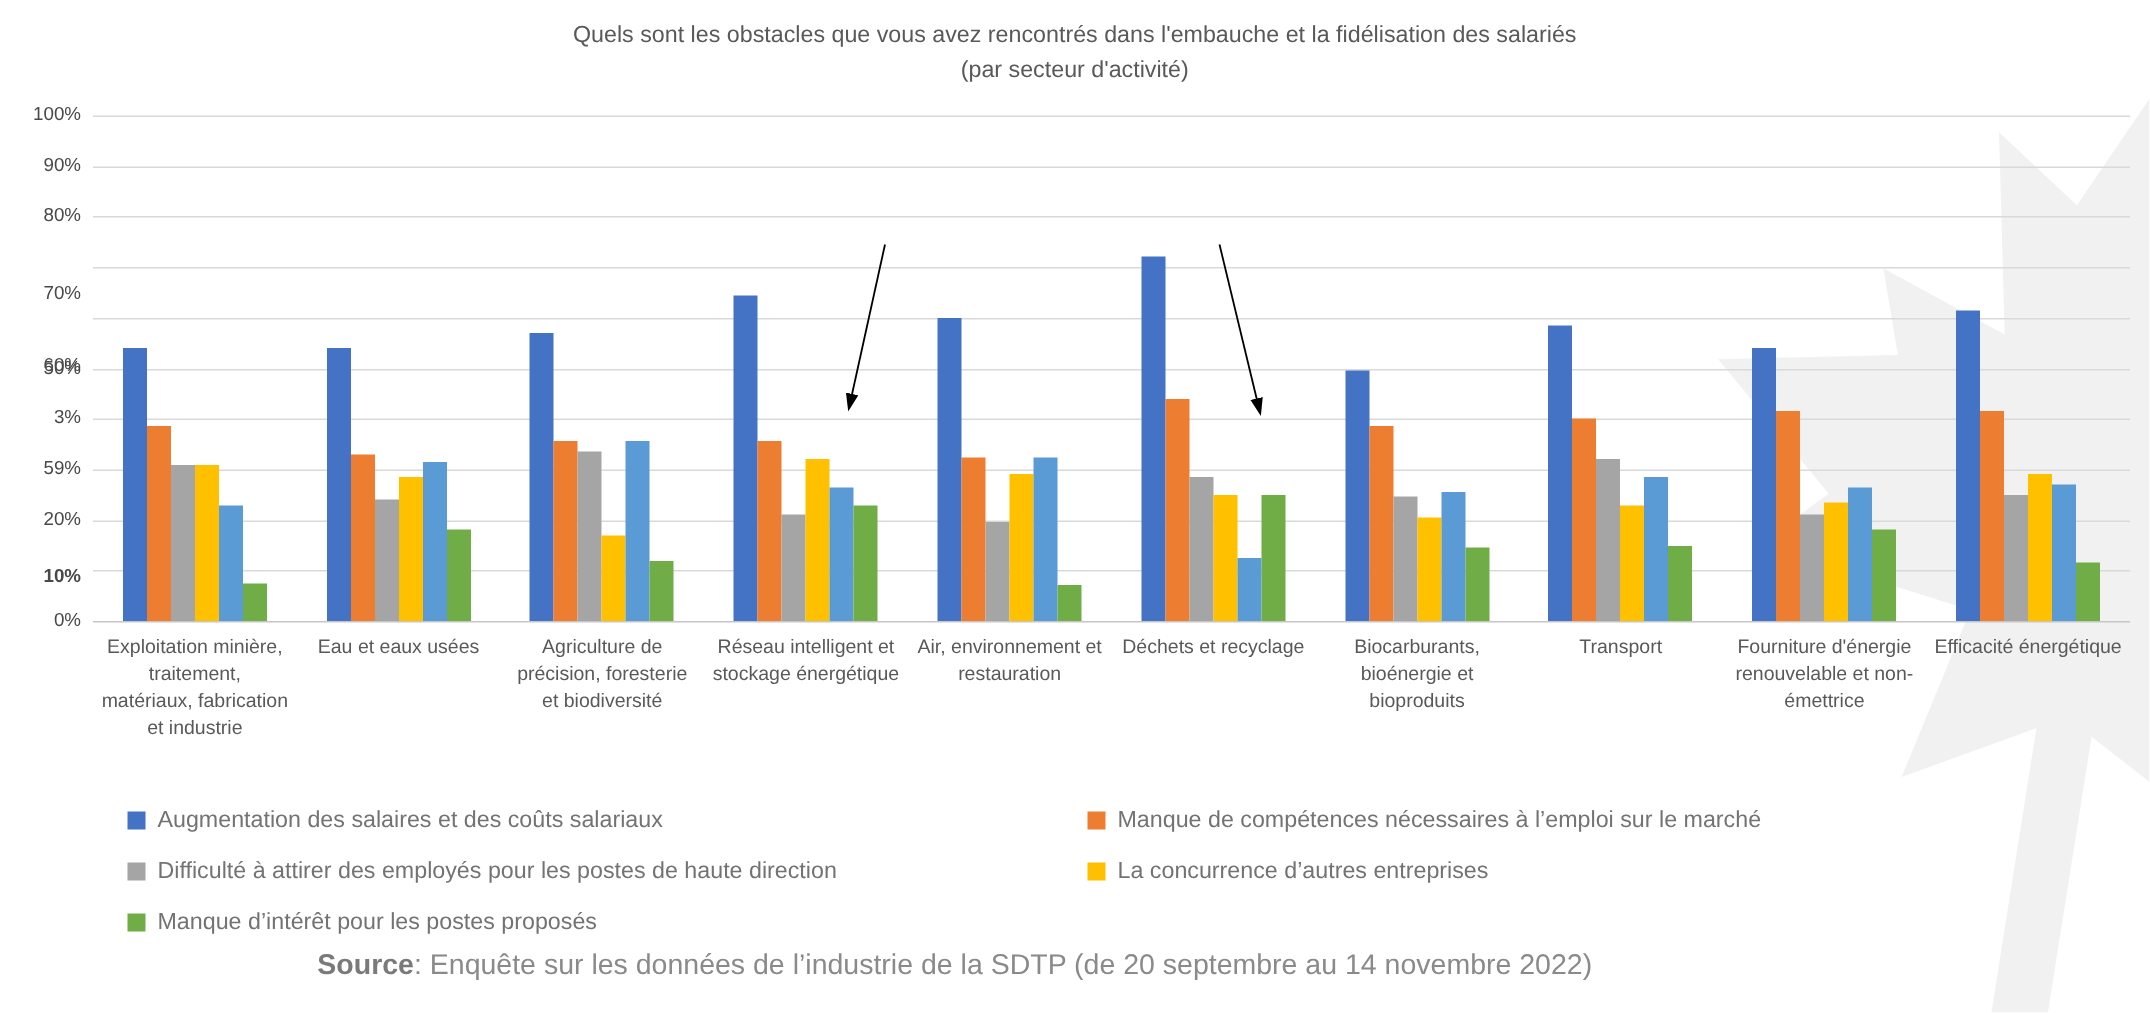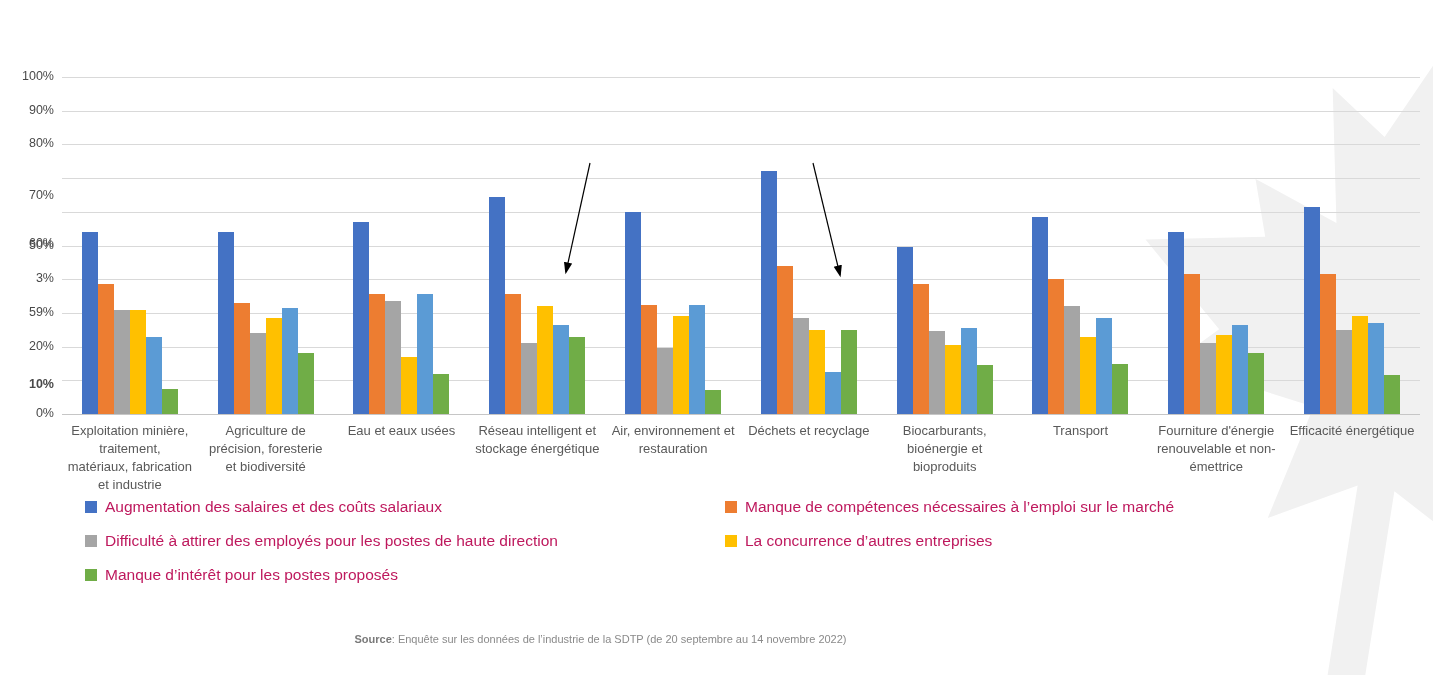--- a/index.html
+++ b/index.html
@@ -24,39 +24,43 @@
   
   #cat-row{position:absolute;left:62px;top:422px;width:1358px;display:flex;z-index:2;}
   .cat-cell{flex:1;text-align:center;font-size:13px;line-height:18px;color:#595959;white-space:pre;}
   
   .annotation{position:absolute;left:442px;top:63px;width:464px;min-height:73px;z-index:6;
               background:#fff;border:2px solid #000;padding:8px 10px 10px 10px;
               font-size:15.5px;line-height:21px;color:#000;}
   
   .arrows{position:absolute;left:0;top:0;width:1433px;height:675px;z-index:5;pointer-events:none;}
   
-  #legend{position:absolute;left:85px;top:496px;width:1270px;z-index:2;
+  #legend{position:absolute;left:85px;top:536px;width:1270px;z-index:2;
           display:grid;grid-template-columns:640px auto;row-gap:12px;
-          font-size:15.5px;line-height:22px;color:#be185d;}
+          font-size:15.5px;line-height:22px;color:#737373;}
   .legend-item{display:flex;align-items:center;}
   .legend-swatch{display:inline-block;width:12px;height:12px;margin-right:8px;flex:0 0 12px;}
   
   .source{position:absolute;left:0;top:633px;width:1201px;text-align:center;z-index:2;
-          font-size:11px;color:#8a8a8a;}
+          font-size:19px;color:#8a8a8a;padding-left:36px;}
   .source b{color:#7a7a7a;}
 </style>
 </head>
 <body>
 
 <div class="canvas">
 
   <svg class="watermark" viewBox="0 0 100 120" preserveAspectRatio="none" aria-hidden="true">
     <path id="leaf-path" d="M50,2 L42.5,18 L33,11.5 L37,33 L23,28 L26,37 L7,40.5 L21,53 L14.5,59.5 L38,63 L33.5,82 L47,74.5 L47,118 L53,118 L53,74.5 L66.5,82 L62,63 L85.5,59.5 L79,53 L93,40.5 L74,37 L77,28 L63,33 L67,11.5 L57.5,18 Z" fill="#F1F1F1"></path>
   </svg>
 
+  <div class="title">
+    <div>Quels sont les obstacles que vous avez rencontrés dans l'embauche et la fidélisation des salariés</div>
+    <div>(par secteur d'activité)</div>
+  </div>
 
   <div id="y-labels">
       <div class="y-label" style="left: 4px; top: 406px;">0%</div>
       <div class="y-label" style="left: 4px; top: 377px; font-weight: bold;">10%</div>
       <div class="y-label" style="left: 4px; top: 338.6px;">20%</div>
       <div class="y-label" style="left: 4px; top: 304.9px;">59%</div>
       <div class="y-label" style="left: 4px; top: 271.2px;">3%</div>
       <div class="y-label" style="left: 4px; top: 237.5px;">50%</div>
       <div class="y-label" style="left: 4px; top: 203.8px; margin-top: 32px;">60%</div>
       <div class="y-label" style="left: 4px; top: 170.1px; margin-top: 18px;">70%</div>
@@ -161,24 +165,24 @@
           <div class="bar" title="Manque d’intérêt pour les postes proposés — 11.5%" style="height: 38.8px; background: rgb(112, 173, 71);"></div>
         </div>
       </div>
   </div>
 
   <div id="cat-row">
       <div class="cat-cell">Exploitation minière,
 traitement,
 matériaux, fabrication
 et industrie</div>
+      <div class="cat-cell">Eau et eaux usées</div>
       <div class="cat-cell">Agriculture de
 précision, foresterie
 et biodiversité</div>
-      <div class="cat-cell">Eau et eaux usées</div>
       <div class="cat-cell">Réseau intelligent et
 stockage énergétique</div>
       <div class="cat-cell">Air, environnement et
 restauration</div>
       <div class="cat-cell">Déchets et recyclage</div>
       <div class="cat-cell">Biocarburants,
 bioénergie et
 bioproduits</div>
       <div class="cat-cell">Transport</div>
       <div class="cat-cell">Fourniture d'énergie

